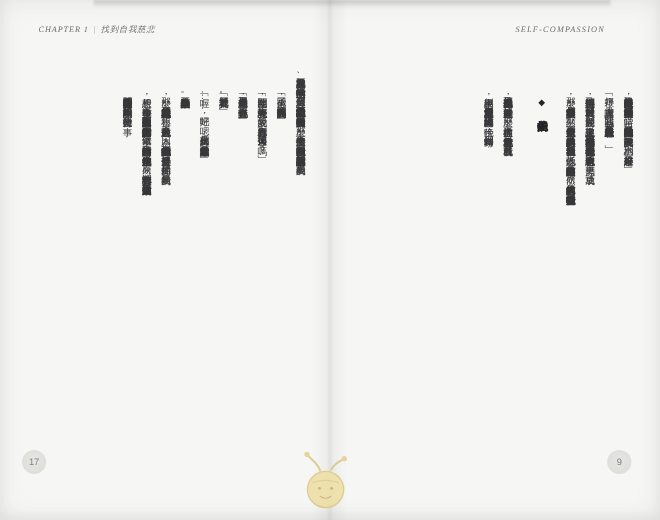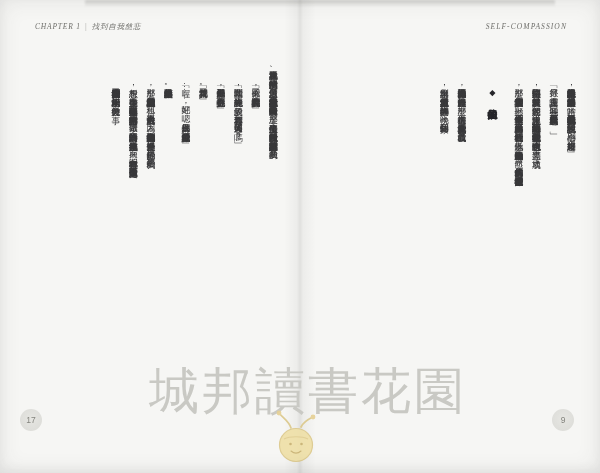--- a/index.html
+++ b/index.html
@@ -20,21 +20,21 @@
   .top-smudge {
     position:absolute; top:0; left:85px; width:470px; height:7px; z-index:1;
     background:linear-gradient(180deg, rgba(110,110,105,.28), rgba(110,110,105,0));
     filter:blur(1px);
   }
   .running-head {
     position:absolute; top:22px; font-size:7.5px; color:#6e6e6a;
     letter-spacing:.8px; z-index:3; white-space:nowrap;font-style:italic;
   }
   .rh-left  { left:35px; }
-  .rh-right { right:33px; letter-spacing:1.1px;padding-left:16px; }
+  .rh-right { right:50px; letter-spacing:1.1px;padding-left:16px; }
   .rh-sep { margin:0 4px; color:#9a9a95; }
   .vtext {
     position:absolute; top:64px; height:361px; z-index:3;
     writing-mode:vertical-rl; text-orientation:mixed;
     font-size:8.8px; line-height:17.5px; letter-spacing:0;
     color:#38383a;
   }
   .vtext-right { right:20px; }
   .vtext-left  { right:318px; }
   .vtext p { margin:0; text-indent:2em; }
@@ -61,21 +61,20 @@
   .pn-right { right:26px; }
 </style>
 </head>
 <body>
 
 <div class="book">
 
   <div class="gutter"></div>
   <div class="top-smudge"></div>
 
-  <div class="watermark">城邦讀書花園</div>
 
   <div class="bee">
     <svg width="40" height="54" viewBox="0 0 40 54">
       <path d="M15 18 C13 11 7 8 3 3" stroke="#dcc98c" stroke-width="1.8" fill="none" stroke-linecap="round"></path>
       <circle cx="3" cy="3" r="2.4" fill="#e6d195"></circle>
       <path d="M25 17 C28 11 33 9 37 7" stroke="#dcc98c" stroke-width="1.8" fill="none" stroke-linecap="round"></path>
       <circle cx="37" cy="7" r="2.4" fill="#e6d195"></circle>
       <circle cx="20" cy="35" r="16.5" fill="#efe0a8" stroke="#dcc98c" stroke-width="1.2"></circle>
       <path d="M8 29 C14 26 26 26 32 29" stroke="#e0cd90" stroke-width="1.1" fill="none"></path>
       <circle cx="14.5" cy="34" r="1.3" fill="#c9b272"></circle>

